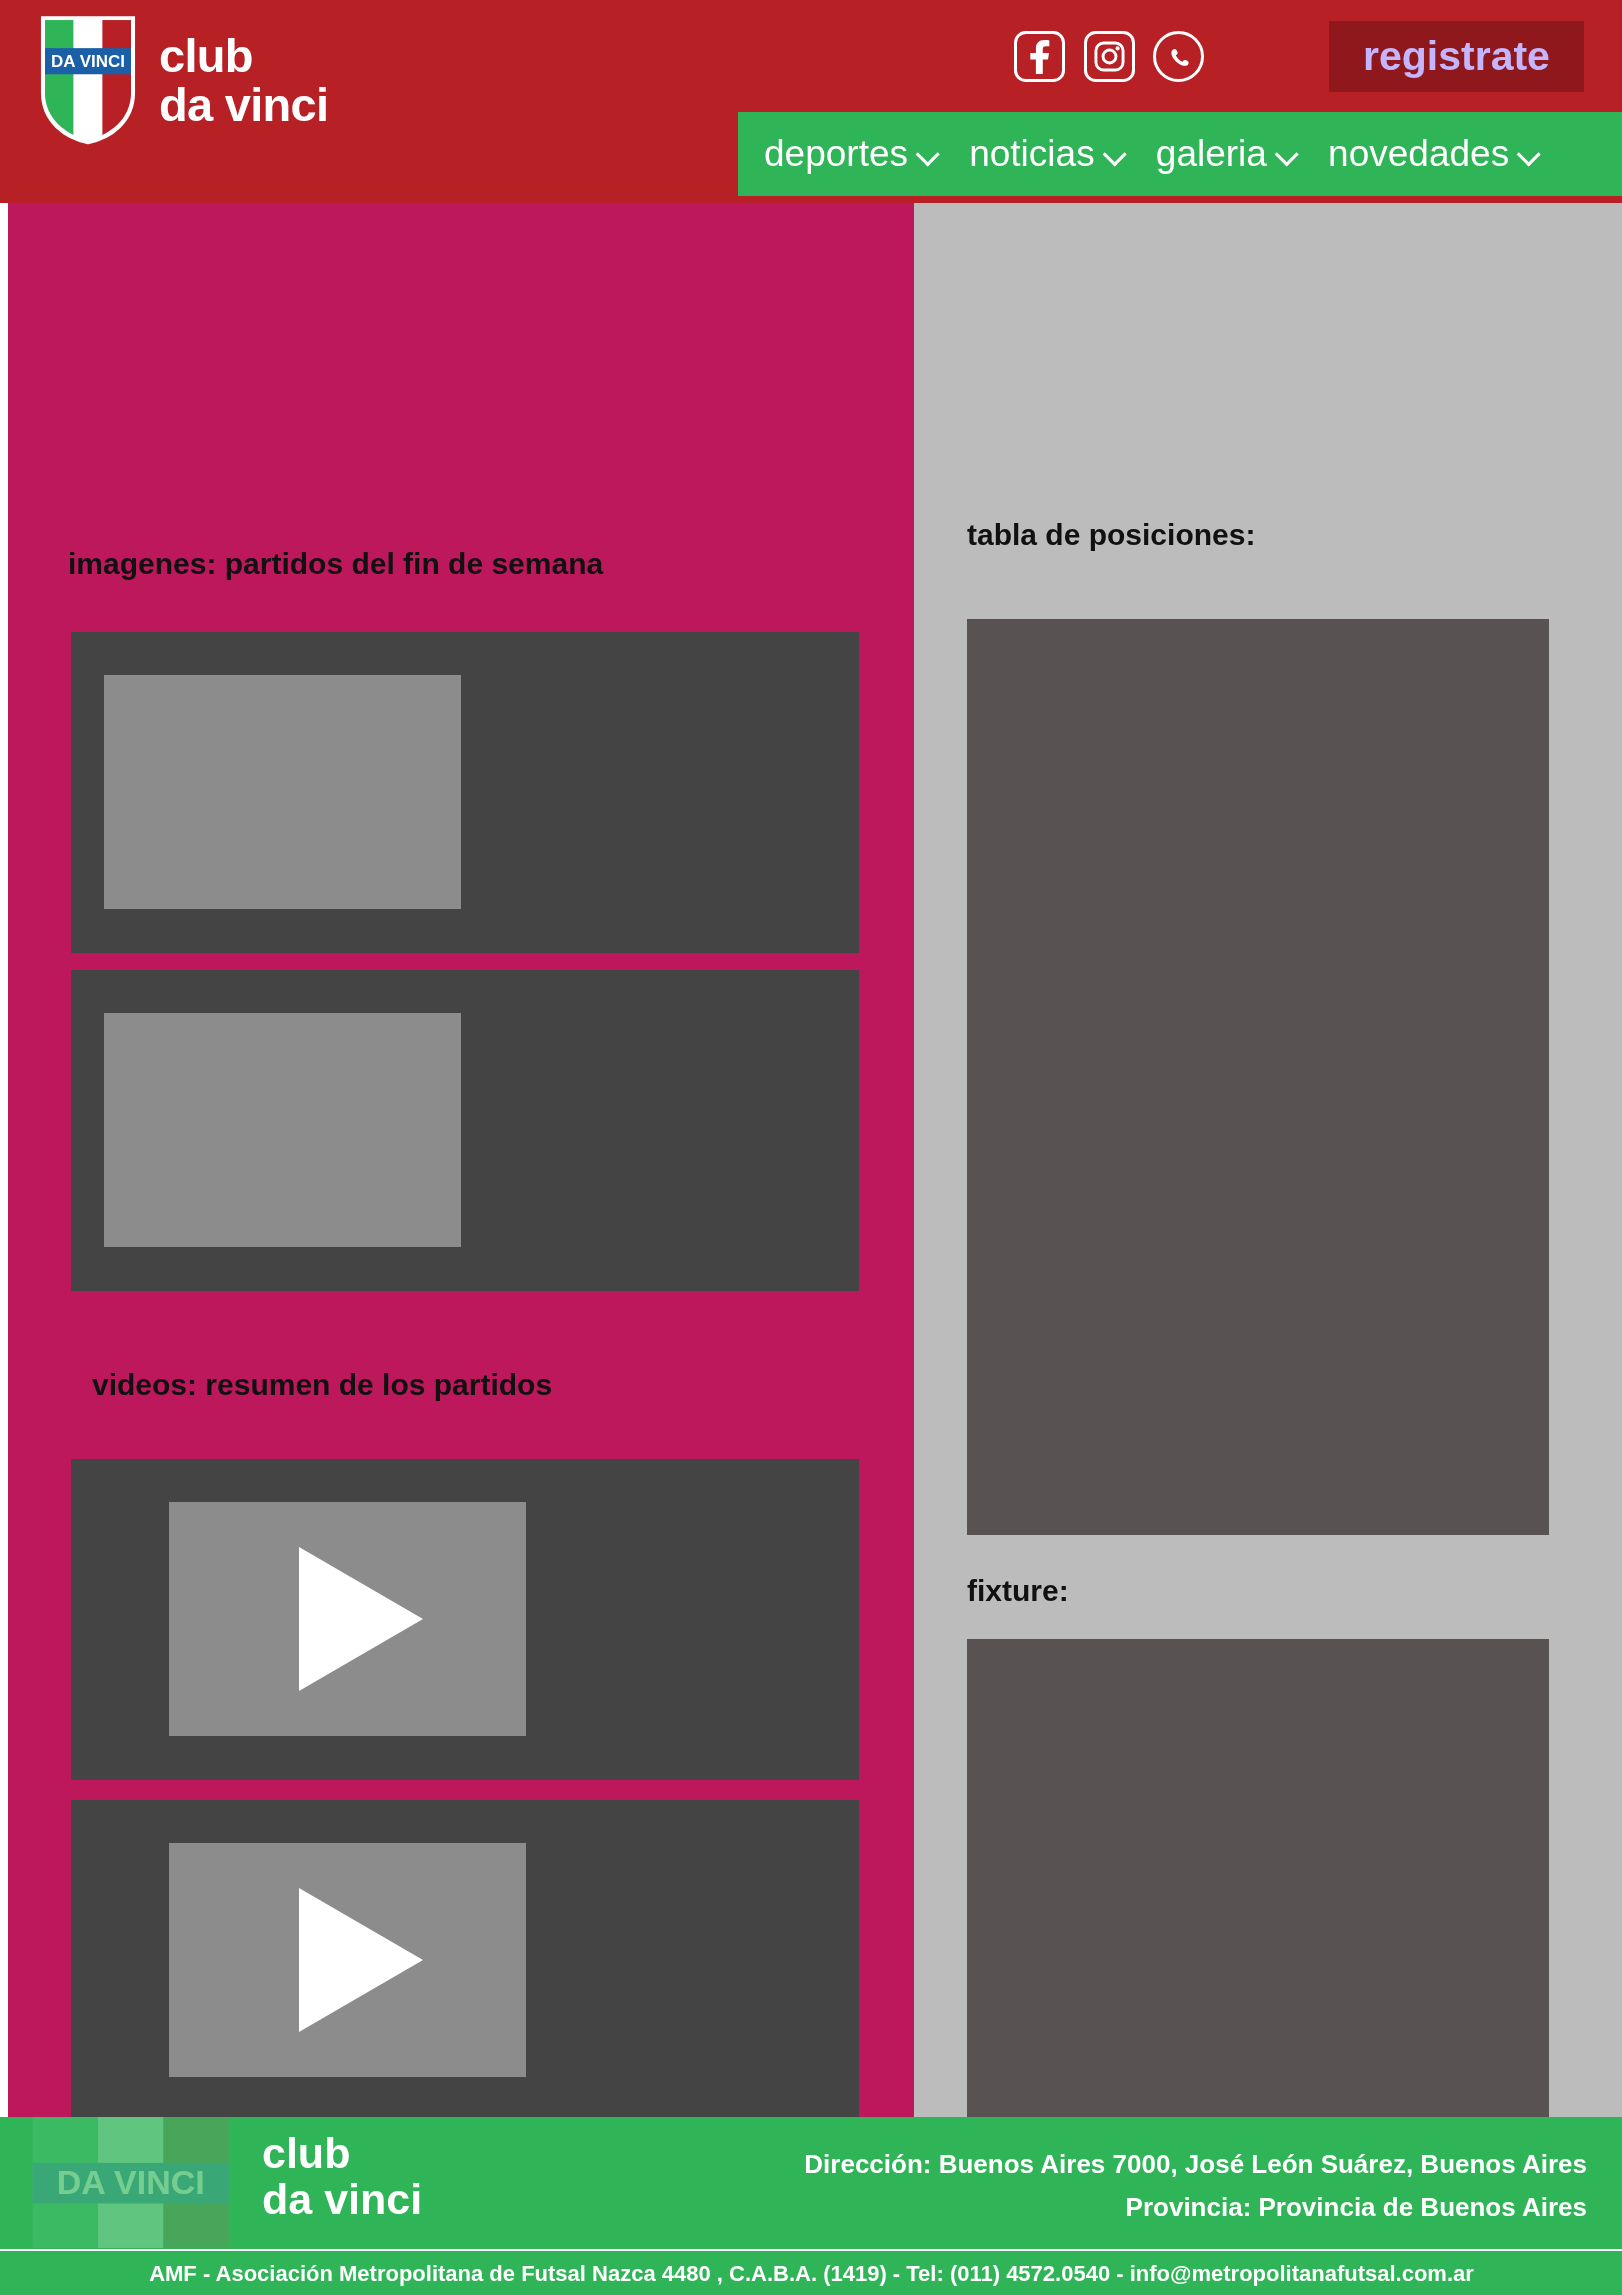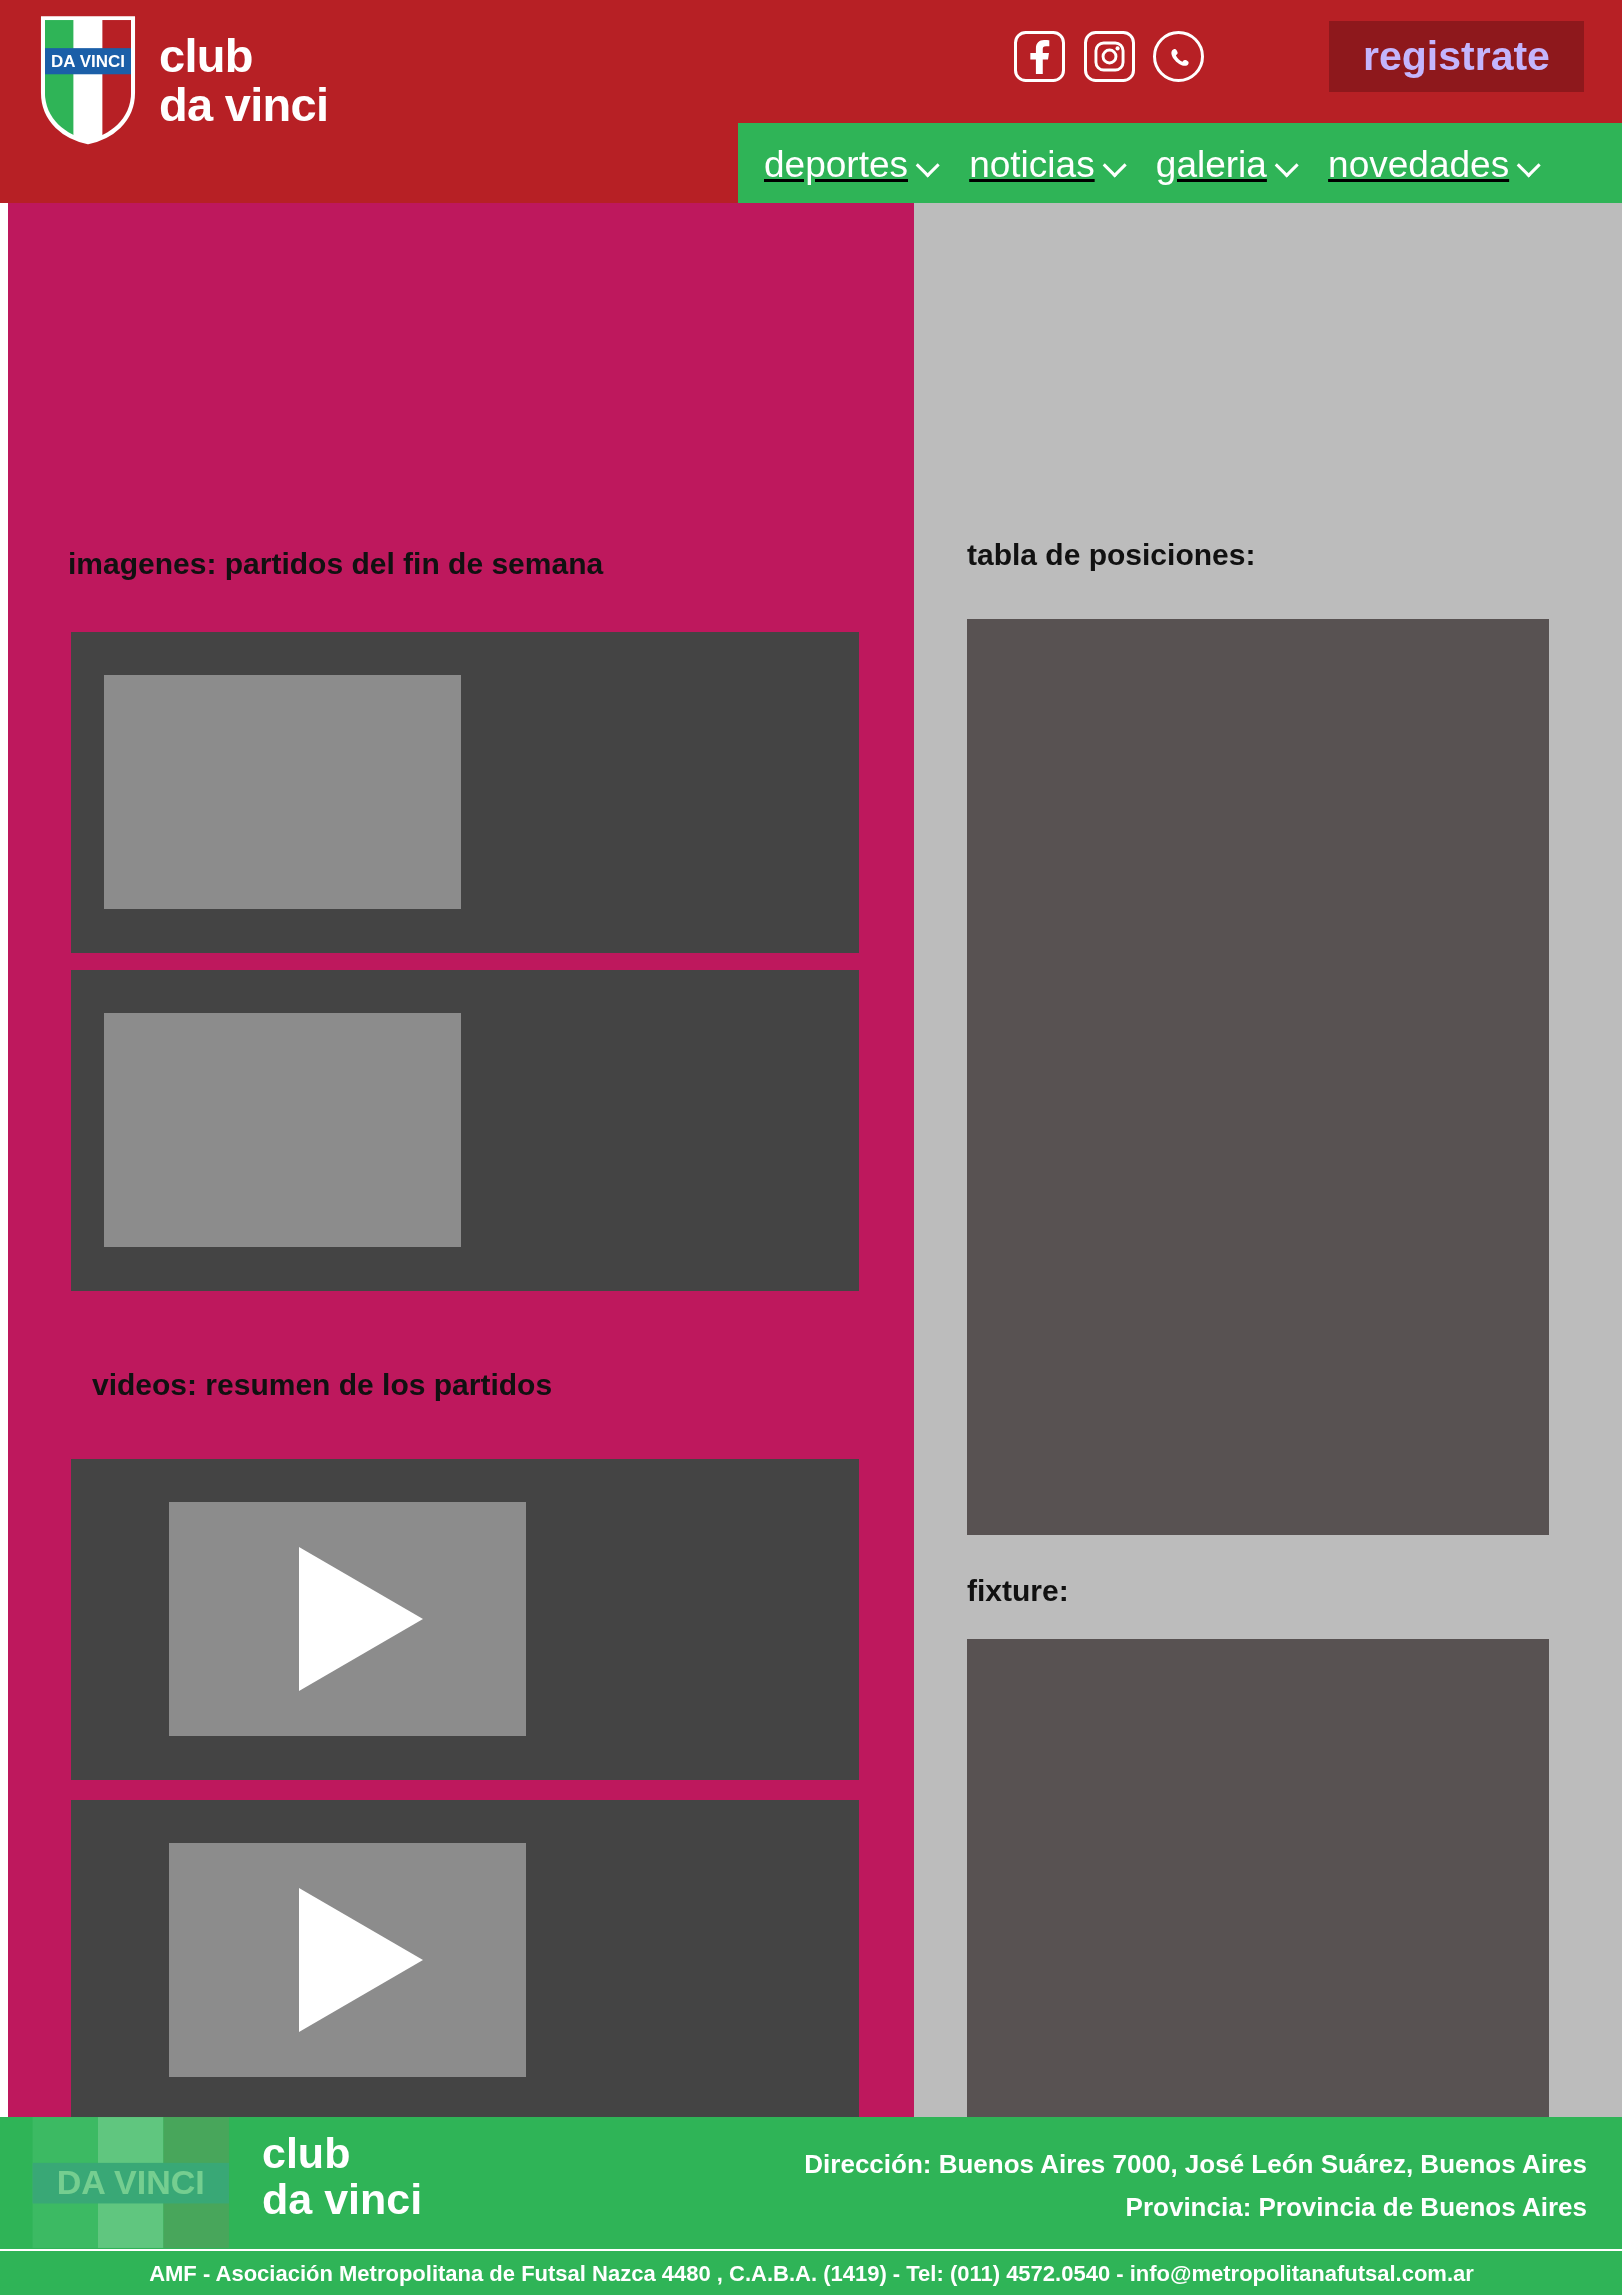--- a/index.html
+++ b/index.html
@@ -79,29 +79,28 @@
     display: flex;
     align-items: center;
     justify-content: center;
     cursor: pointer;
     box-sizing: border-box;
   }
 
   .nav {
     position: absolute;
     left: 738px;
-    top: 123px;
+    top: 112px;
     width: 885px;
     height: 84px;
     background: #2fb457;
     display: flex;
     align-items: center;
     box-sizing: border-box;
     padding-left: 26px;
-    text-decoration: underline;
   }
   .nav-item {
     color: #ffffff;
     font-size: 37px;
     font-weight: normal;
     display: flex;
     align-items: center;
     gap: 9.2px;
     margin-right: 30px;
     cursor: pointer;
@@ -321,21 +320,21 @@
       <span class="play"></span>
     </div>
   </div>
 
   <div class="media-box" style="left:63px; top:1597px; width:788px; height:321px;">
     <div class="media-inner" style="left:98px; top:43px; width:357px; height:234px;">
       <span class="play"></span>
     </div>
   </div>
 
-  <div class="sec-title" style="left:959px; top:335px;">tabla de posiciones:</div>
+  <div class="sec-title" style="left:959px; top:315px;">tabla de posiciones:</div>
 
   <div class="panel" style="left:959px; top:416px; width:582px; height:916px;"></div>
 
   <div class="sec-title" style="left:959px; top:1371px;">fixture:</div>
 
   <div class="panel" style="left:959px; top:1436px; width:582px; height:664px;"></div>
 </div>
 
 <div class="footer">
   <div class="footer-crest">

